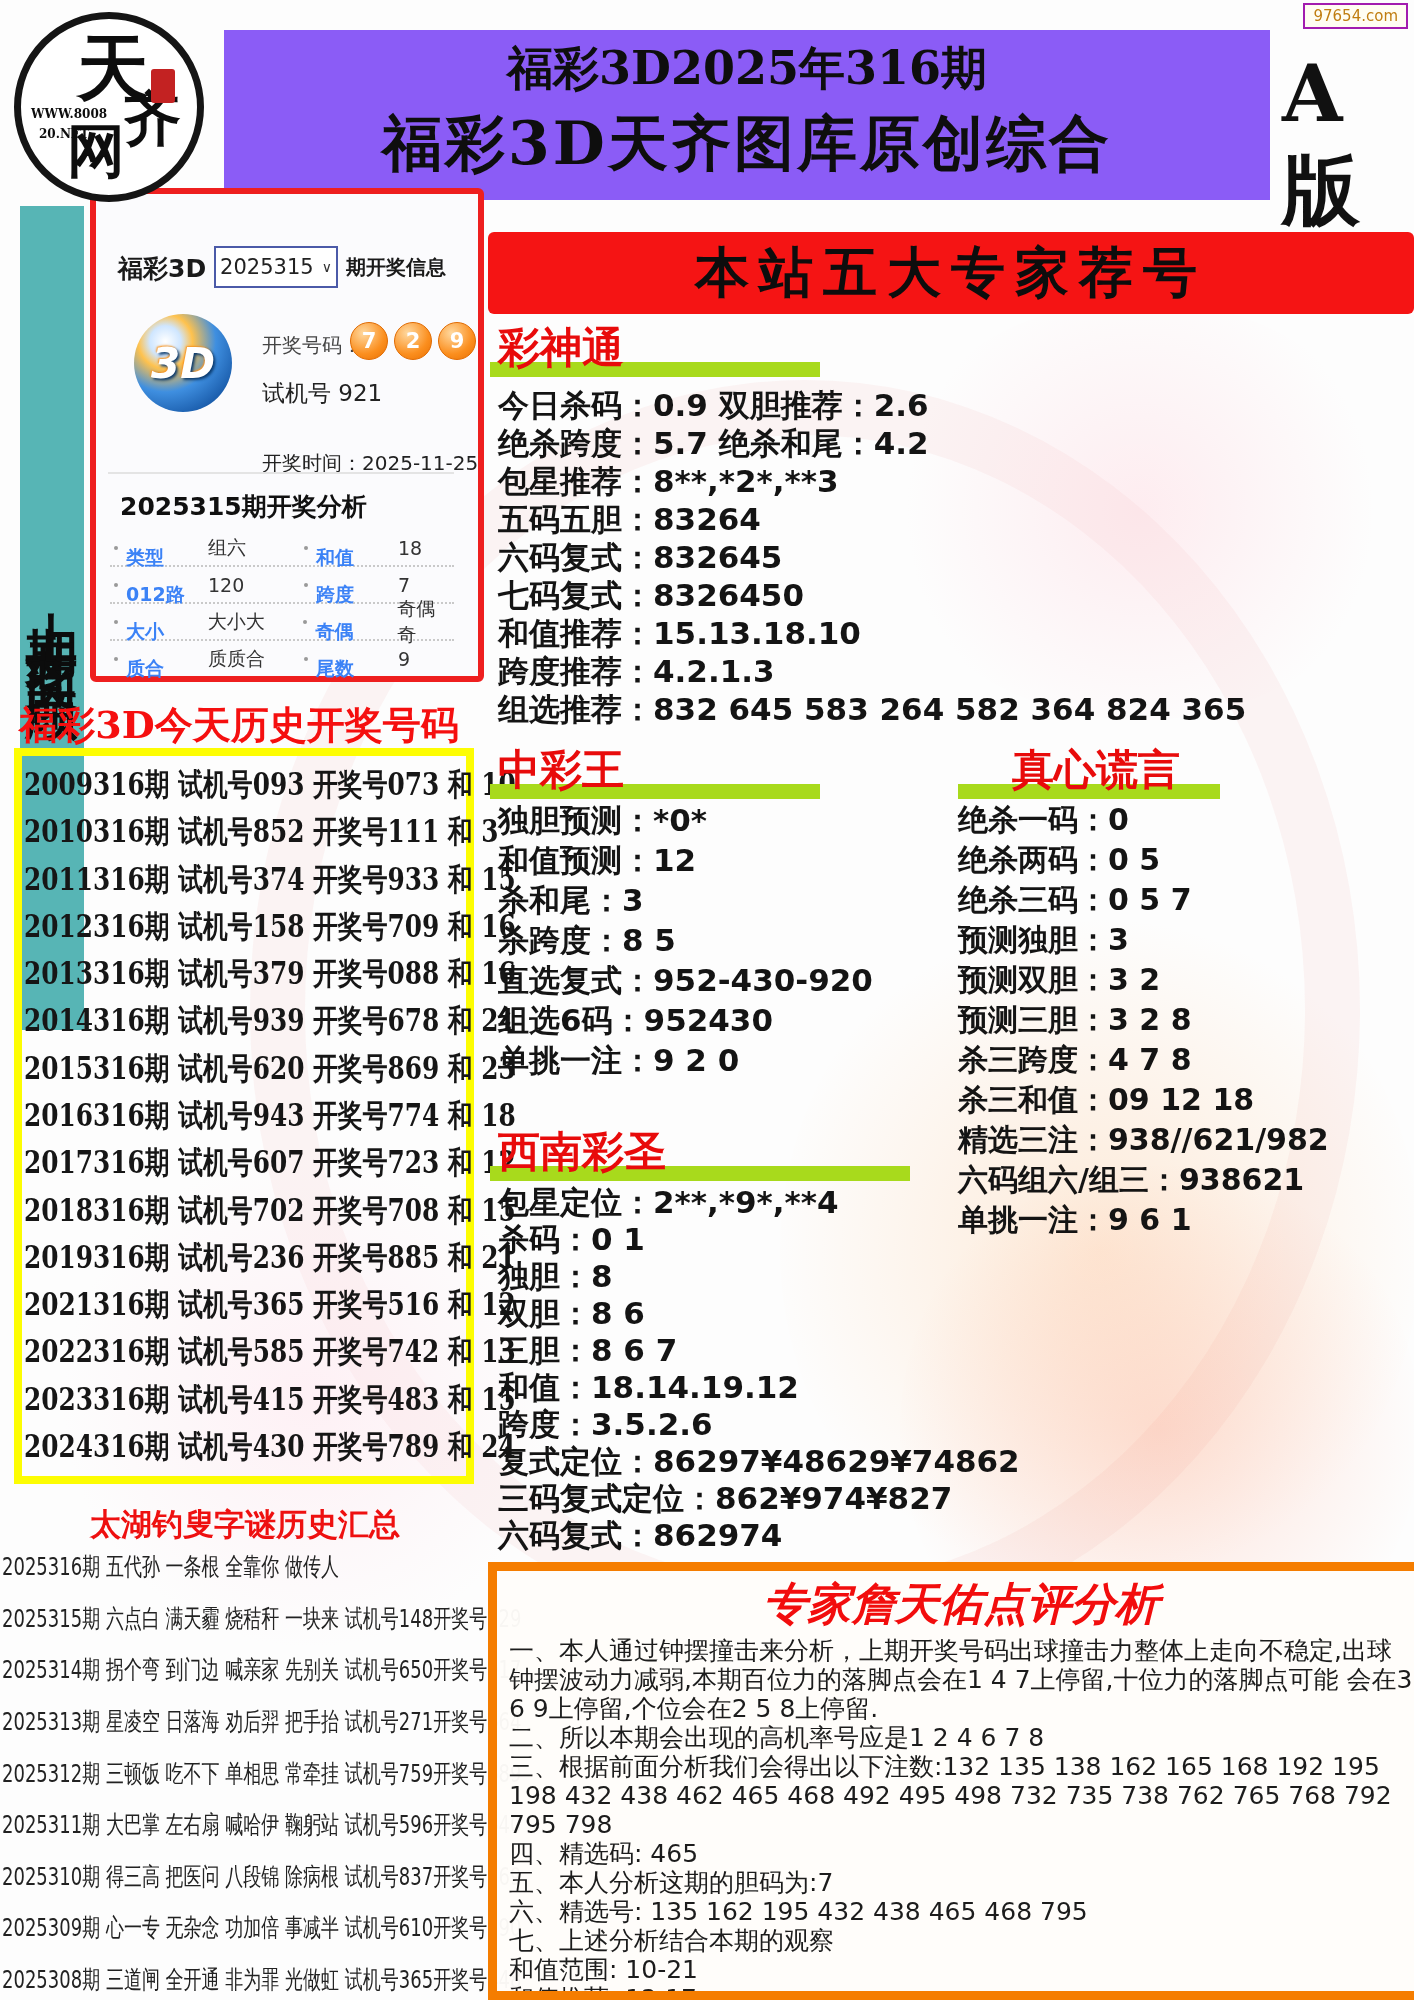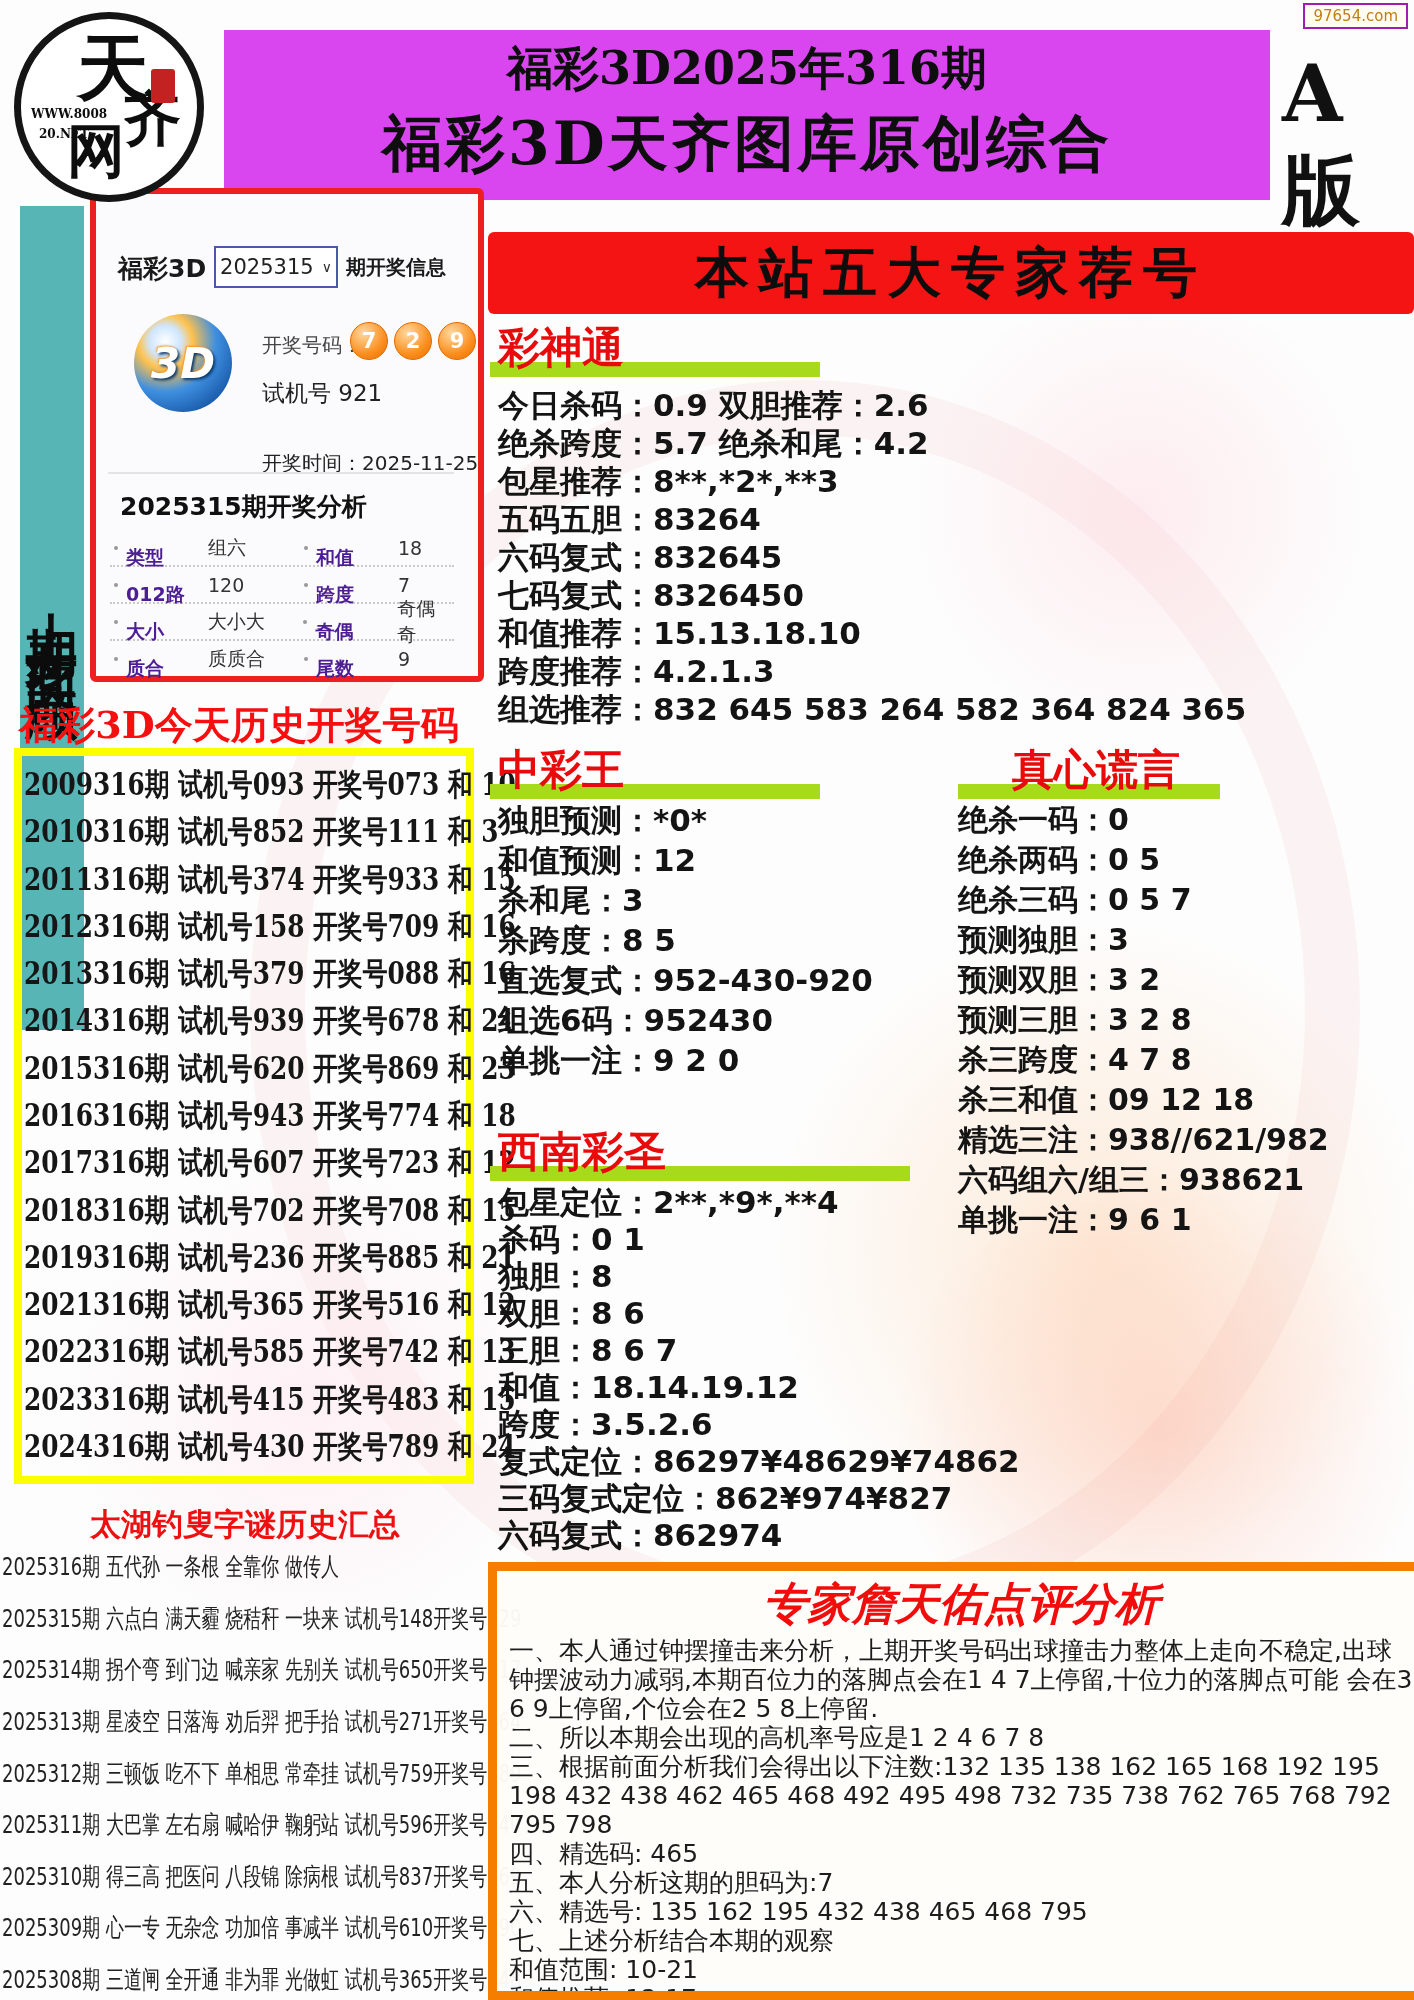--- a/index.html
+++ b/index.html
@@ -8,21 +8,21 @@
   .abs{position:absolute;}
   
   .wm-ring{position:absolute;left:250px;top:380px;width:1000px;height:1150px;border:55px solid rgba(225,120,110,0.07);border-radius:50%;z-index:0;}
   .wm-blob{position:absolute;border-radius:50%;z-index:0;}
   .wm-b1{left:780px;top:900px;width:640px;height:700px;background:radial-gradient(circle,rgba(255,185,120,0.28),rgba(255,185,120,0) 70%);}
   .wm-b2{left:900px;top:1150px;width:520px;height:560px;background:radial-gradient(circle,rgba(255,120,80,0.20),rgba(255,120,80,0) 70%);}
   .wm-b3{left:880px;top:300px;width:520px;height:420px;background:radial-gradient(circle,rgba(255,205,215,0.35),rgba(255,205,215,0) 70%);}
   .wm-b4{left:60px;top:1150px;width:500px;height:500px;background:radial-gradient(circle,rgba(255,225,235,0.45),rgba(255,225,235,0) 70%);}
 
   
-  .hdr-teal{position:absolute;left:224px;top:30px;width:1046px;height:170px;background:#d946ef;color:#0e0e0e;text-align:center;z-index:2;}
+  .hdr-teal{position:absolute;left:224px;top:30px;width:1046px;height:170px;background:#8b5cf6;color:#0e0e0e;text-align:center;z-index:2;}
   .hdr-line1{margin-top:8px;font-size:46px;font-weight:bold;font-family:"DejaVu Serif","Liberation Serif",serif;}
   .hdr-line2{margin-top:4px;font-size:60px;font-weight:bold;font-family:"DejaVu Serif","Liberation Serif",serif;letter-spacing:3px;}
   .logo-circle{position:absolute;left:14px;top:12px;width:176px;height:176px;border:7px solid #151515;border-radius:50%;background:#fff;z-index:3;}
   .logo-circle span{position:absolute;font-family:"DejaVu Serif","Liberation Serif",serif;font-weight:bold;color:#0d0d0d;}
   .logo-tian{left:56px;top:2px;font-size:72px;}
   .logo-qi{left:102px;top:62px;font-size:58px;}
   .logo-wang{left:46px;top:94px;font-size:58px;}
   .logo-url1{left:10px;top:88px;font-size:12px;font-weight:bold;}
   .logo-url2{left:18px;top:108px;font-size:12px;font-weight:bold;}
   .logo-seal{position:absolute;left:130px;top:50px;width:24px;height:34px;background:#c32222;border-radius:3px;}
@@ -51,21 +51,21 @@
   .ball{width:36px;height:36px;border-radius:50%;background:radial-gradient(circle at 35% 28%,#ffd9a0,#fb8f1f 60%,#e96f00);
         border:1px solid #e06a00;color:#fff;font-weight:bold;font-size:21px;display:flex;align-items:center;justify-content:center;}
   .db-test{left:166px;top:184px;font-size:23px;color:#222;}
   .db-time{left:166px;top:228px;font-size:20px;color:#222;margin-top:28px;}
   .db-divider{left:12px;top:278px;width:346px;height:2px;background:#e4e4e4;}
   .db-ana-title{left:24px;top:296px;font-size:25px;font-weight:bold;color:#101010;}
   .db-table{position:absolute;left:14px;top:336px;width:344px;}
   .db-row{display:flex;align-items:center;height:35px;border-bottom:2px dotted #c9c9c9;font-size:19px;}
   .db-row:last-child{border-bottom:none;}
   .db-dot{width:4px;height:4px;background:#999;border-radius:50%;margin:0 8px 0 4px;flex:none;}
-  .db-k{width:82px;color:#4c1d95;font-weight:bold;margin-top:20px;}
+  .db-k{width:82px;color:#3b82f6;font-weight:bold;margin-top:20px;}
   .db-v1{width:92px;color:#333;}
   .db-v2{color:#333;}
 
   .hist-title{position:absolute;left:8px;top:700px;width:462px;text-align:center;font-size:38px;font-weight:bold;color:#f50f0f;
               font-family:"DejaVu Serif","Liberation Serif",serif;z-index:2;white-space:nowrap;}
   .hist-box{position:absolute;left:14px;top:748px;width:440px;height:704px;border:8px solid #fdfd02;z-index:1;
             display:flex;flex-direction:column;justify-content:space-between;padding:8px 2px;}
   .hist-row{font-family:"DejaVu Serif","Liberation Serif",serif;font-size:31px;font-weight:bold;color:#161616;
             white-space:nowrap;transform:scaleX(0.80);transform-origin:left center;}
   .taihu-title{position:absolute;left:60px;top:1504px;width:370px;text-align:center;font-size:31px;font-weight:bold;color:#ee1010;z-index:2;white-space:nowrap;}

